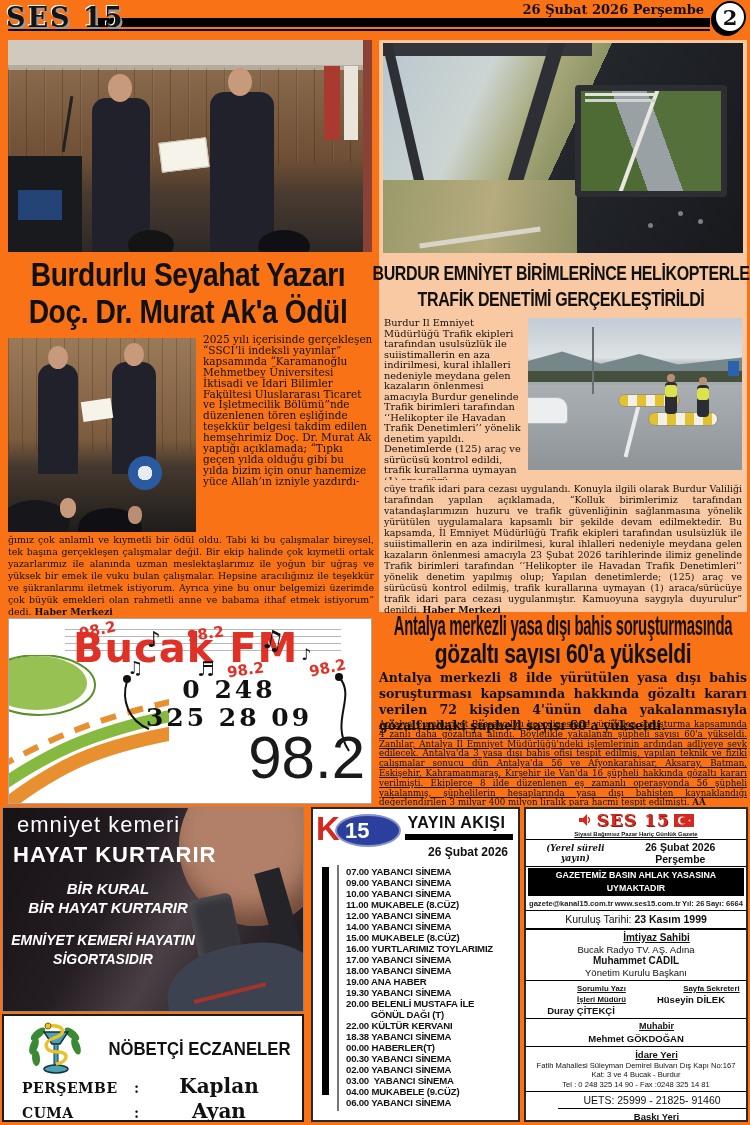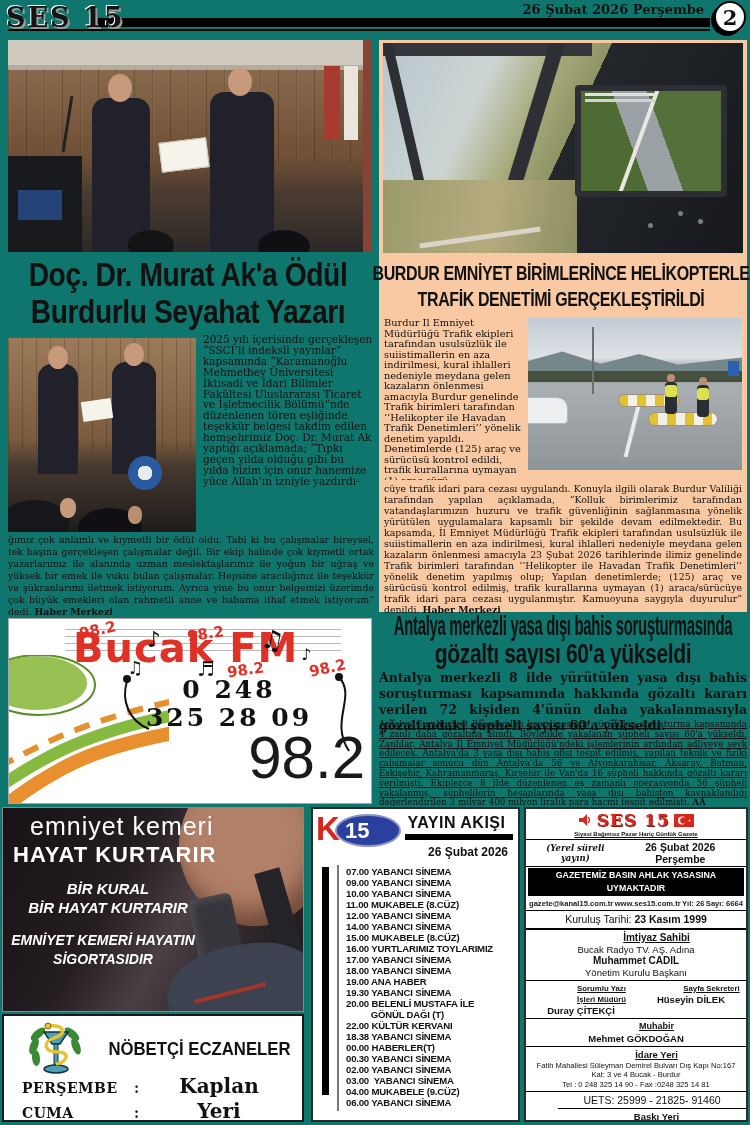--- a/index.html
+++ b/index.html
@@ -1,16 +1,16 @@
 <!DOCTYPE html>
 <html><head>
 <meta charset="utf-8">
 <style>
   html,body{margin:0;padding:0;background:#e8e8e8;}
-  .page{position:relative;width:750px;height:1125px;background:#0f766e;margin:0 auto;
+  .page{position:relative;width:750px;height:1125px;background:#f97316;margin:0 auto;
         font-family:"DejaVu Serif",serif;color:#111;overflow:hidden;}
   [data-name]{box-sizing:border-box;}
 
   
   .mast-logo{position:absolute;left:6px;top:2px;font-family:"DejaVu Serif",serif;
     font-weight:bold;font-size:27px;letter-spacing:2px;color:#141414;
     text-shadow:2px 2px 0 #9a9a9a, -1px -1px 0 #fff;z-index:3;}
   .mast-bar{position:absolute;left:98px;right:40px;top:18px;height:9px;background:#000;z-index:1;}
   .mast-bar:after{content:"";position:absolute;left:-90px;right:0;bottom:-4px;height:2px;background:#000;}
   .mast-date{position:absolute;right:46px;top:2px;font-weight:bold;font-size:13px;}
@@ -152,21 +152,21 @@
     border-radius:42% 50% 46% 54%;transform:rotate(24deg);
     box-shadow:inset -14px -10px 24px rgba(60,30,20,.55);}
   .sb-buckle{right:66px;top:88px;width:44px;height:62px;background:#35353b;border-radius:6px;
     transform:rotate(-12deg);box-shadow:inset 4px 4px 8px rgba(255,255,255,.12);}
   .sb-tongue{right:84px;top:146px;width:13px;height:36px;background:#9aa0a6;transform:rotate(-12deg);}
   .sb-strap{right:4px;top:60px;width:26px;height:140px;background:#232328;transform:rotate(-16deg);}
   .sb-jeans{right:-14px;bottom:-26px;width:150px;height:92px;background:#3d4250;
     border-radius:50% 40% 0 0;transform:rotate(-8deg);}
   .sb-red{right:36px;bottom:16px;width:74px;height:4px;background:#a3342c;transform:rotate(-14deg);}
   .sb-t{color:#fff;font-family:"Liberation Sans",sans-serif;}
-  .sb-l1{left:27px;top:4px;font-size:25px;letter-spacing:1px;}
+  .sb-l1{left:14px;top:4px;font-size:22px;letter-spacing:1px;}
   .sb-l2{left:10px;top:34px;font-size:22px;font-weight:800;letter-spacing:1px;}
   .sb-it{width:210px;text-align:center;font-style:italic;font-weight:bold;}
   .sb-l3{left:0;top:72px;font-size:15px;}
   .sb-l4{left:0;top:91px;font-size:15px;}
   .sb-l5{left:-5px;top:124px;font-size:14px;}
   .sb-l6{left:-5px;top:143px;font-size:14px;}
 
   
   .pharmacy{position:absolute;left:2px;top:1014px;width:302px;height:108px;background:#fff;
     border:2px solid #1a1a1a;}
@@ -250,22 +250,22 @@
     <div class="pc-cert" data-name="certificate"></div>
     <div class="pc-flag-red" data-name="flag"></div>
     <div class="pc-flag-white" data-name="flag"></div>
     <div class="pc-curtain" data-name="photo-detail"></div>
     <div class="pc-banner" data-name="photo-detail"></div>
     <div class="pc-aud1" data-name="photo-detail"></div>
     <div class="pc-aud2" data-name="photo-detail"></div>
   </div>
 
   <div class="hl-block hl1" data-name="award-headline">
+    <div class="hl-line"><span data-name="headline-text">Burdurlu Seyahat Yazarı</span></div>
     <div class="hl-line"><span data-name="headline-text">Doç. Dr. Murat Ak'a Ödül</span></div>
-    <div class="hl-line"><span data-name="headline-text">Burdurlu Seyahat Yazarı</span></div>
   </div>
 
   <div class="photo photo-award" data-name="award-photo">
     <div class="pa-panels" data-name="photo-detail"></div>
     <div class="fig pa-man1" data-name="photo-person"></div>
     <div class="head pa-head1" data-name="photo-detail"></div>
     <div class="fig pa-man2" data-name="photo-person"></div>
     <div class="head pa-head2" data-name="photo-detail"></div>
     <div class="pa-cert" data-name="certificate"></div>
     <div class="pa-logo" data-name="photo-detail"></div>
@@ -409,21 +409,21 @@
 
         <div class="ph-row" data-name="pharmacy-row">
           <span class="ph-day" data-name="pharmacy-day">PERŞEMBE</span>
           <span class="ph-colon" data-name="pharmacy-colon">:</span>
           <span class="ph-name" data-name="pharmacy-name">Kaplan</span>
         </div>
 
         <div class="ph-row" data-name="pharmacy-row">
           <span class="ph-day" data-name="pharmacy-day">CUMA</span>
           <span class="ph-colon" data-name="pharmacy-colon">:</span>
-          <span class="ph-name" data-name="pharmacy-name">Yeri</span>
+          <span class="ph-name" data-name="pharmacy-name">Ayan</span>
         </div>
       </div>
   </div>
 
   <div class="schedule" data-name="tv-schedule-box">
     <div class="k15" data-name="k15-logo">
       <div class="k15-ellipse" data-name="k15-logo-ellipse"></div>
       <div class="k15-15" data-name="k15-logo-number">15</div>
       <div class="k15-k" data-name="k15-logo-letter">K</div>
     </div>

